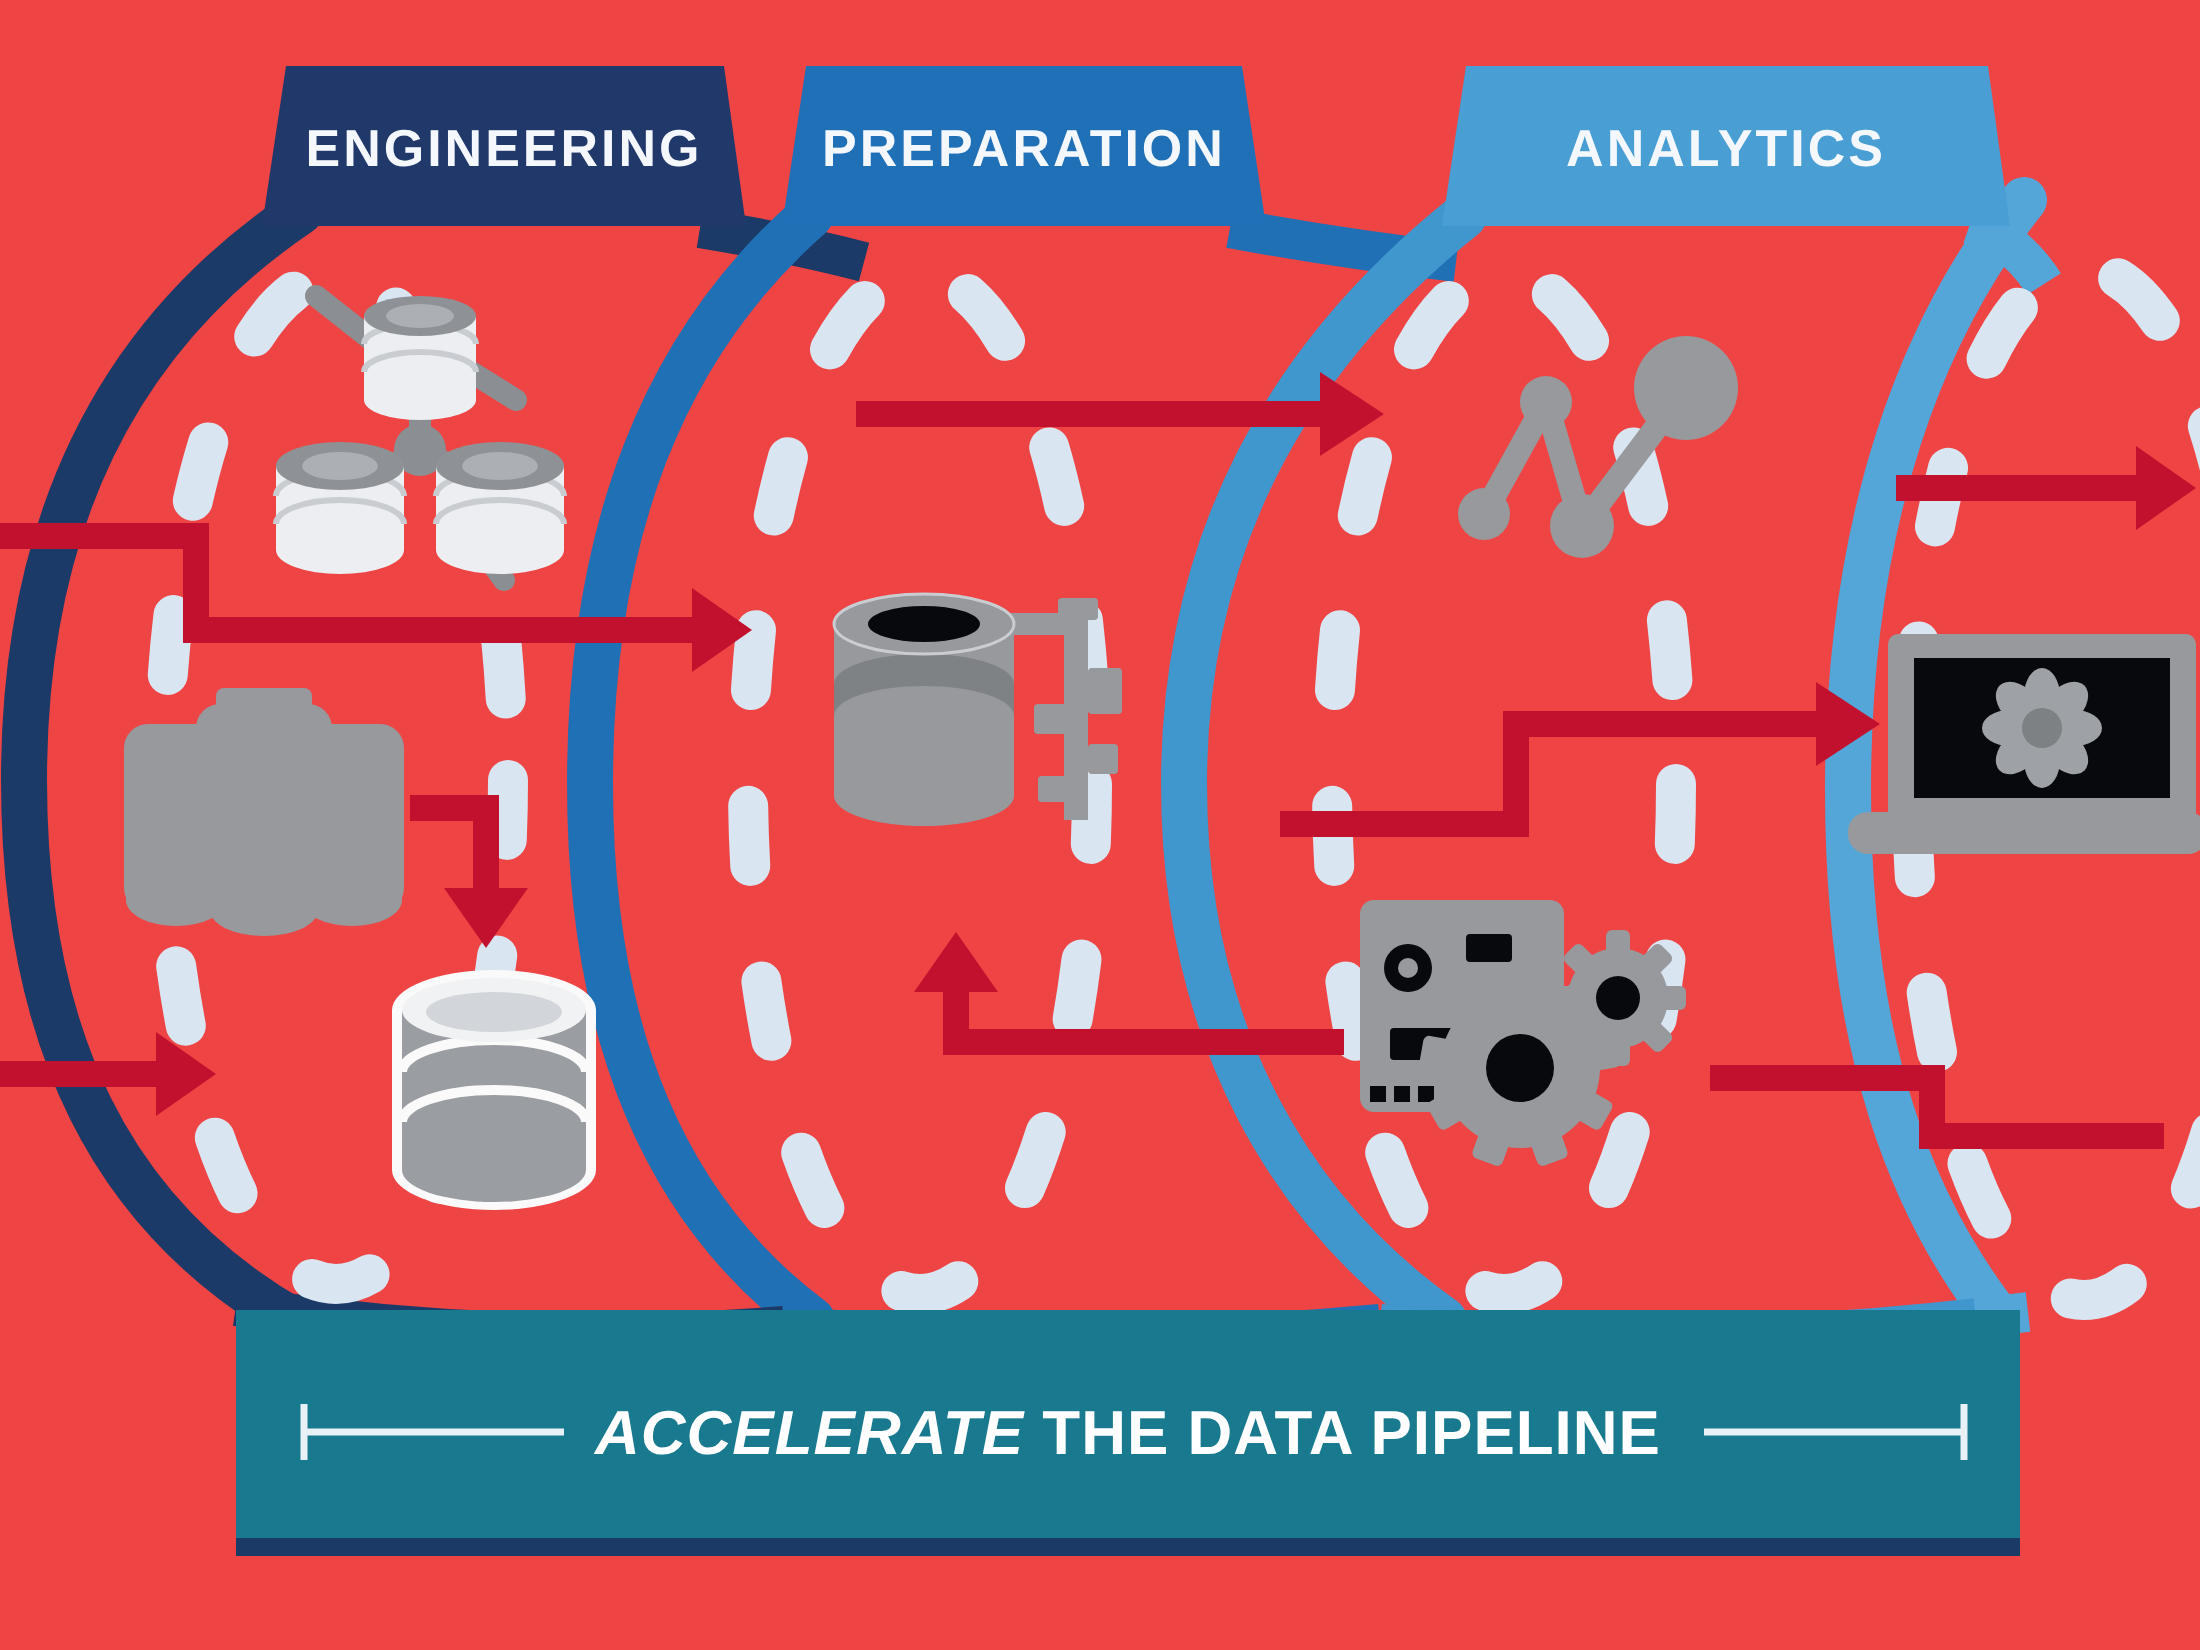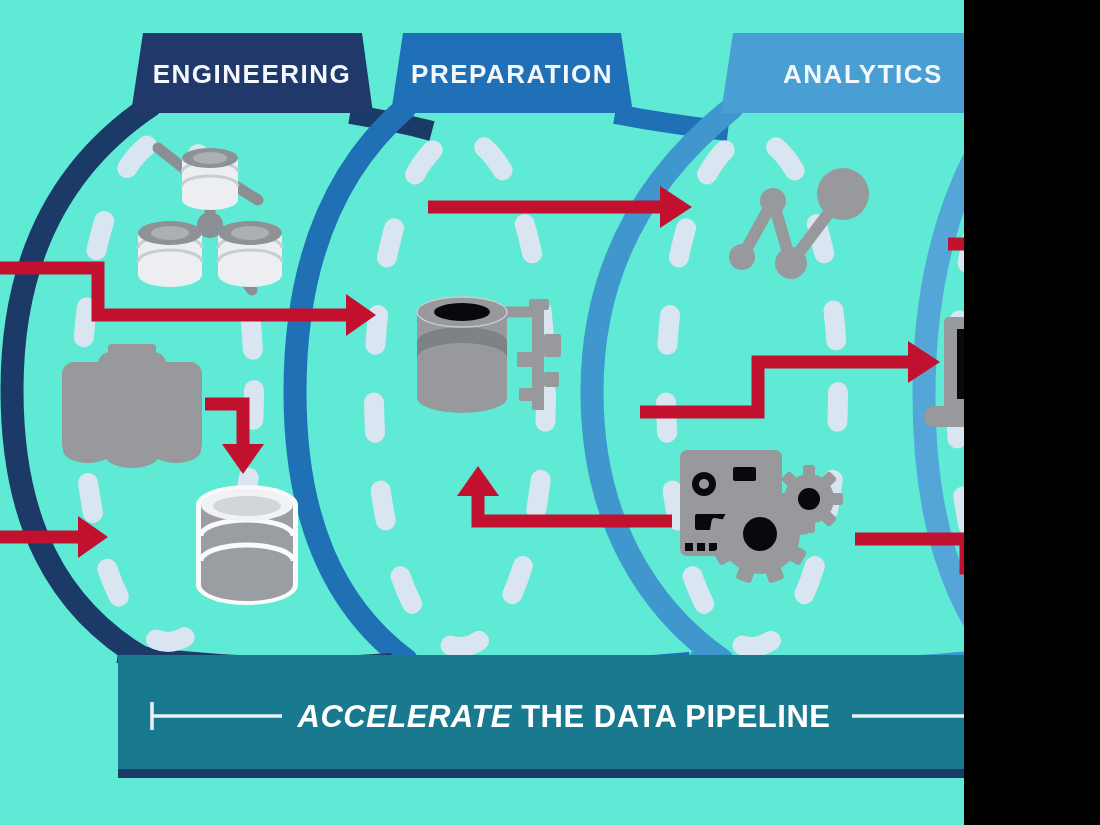--- a/index.html
+++ b/index.html
@@ -1,19 +1,19 @@
 <!DOCTYPE html>
 <html><head>
 <meta charset="utf-8">
 <style>
   html,body{margin:0;padding:0;background:#000;}
   .stage{
     position:relative;
-    width:964px;height:825px;
-    background:#5eead4;
+    width:1100px;height:825px;
+    background:#ef4444;
     overflow:hidden;
     font-family:"Liberation Sans", sans-serif;
   }
   svg text{ font-family:"Liberation Sans", sans-serif; }
   .tab-label{ font-size:26px; font-weight:bold; letter-spacing:1.5px; fill:#f4f8fc; }
   .banner-label{ font-size:31px; font-weight:bold; letter-spacing:0.5px; fill:#ffffff; }
   .banner-em{ font-style:italic; }
 </style>
 </head>
 <body>

